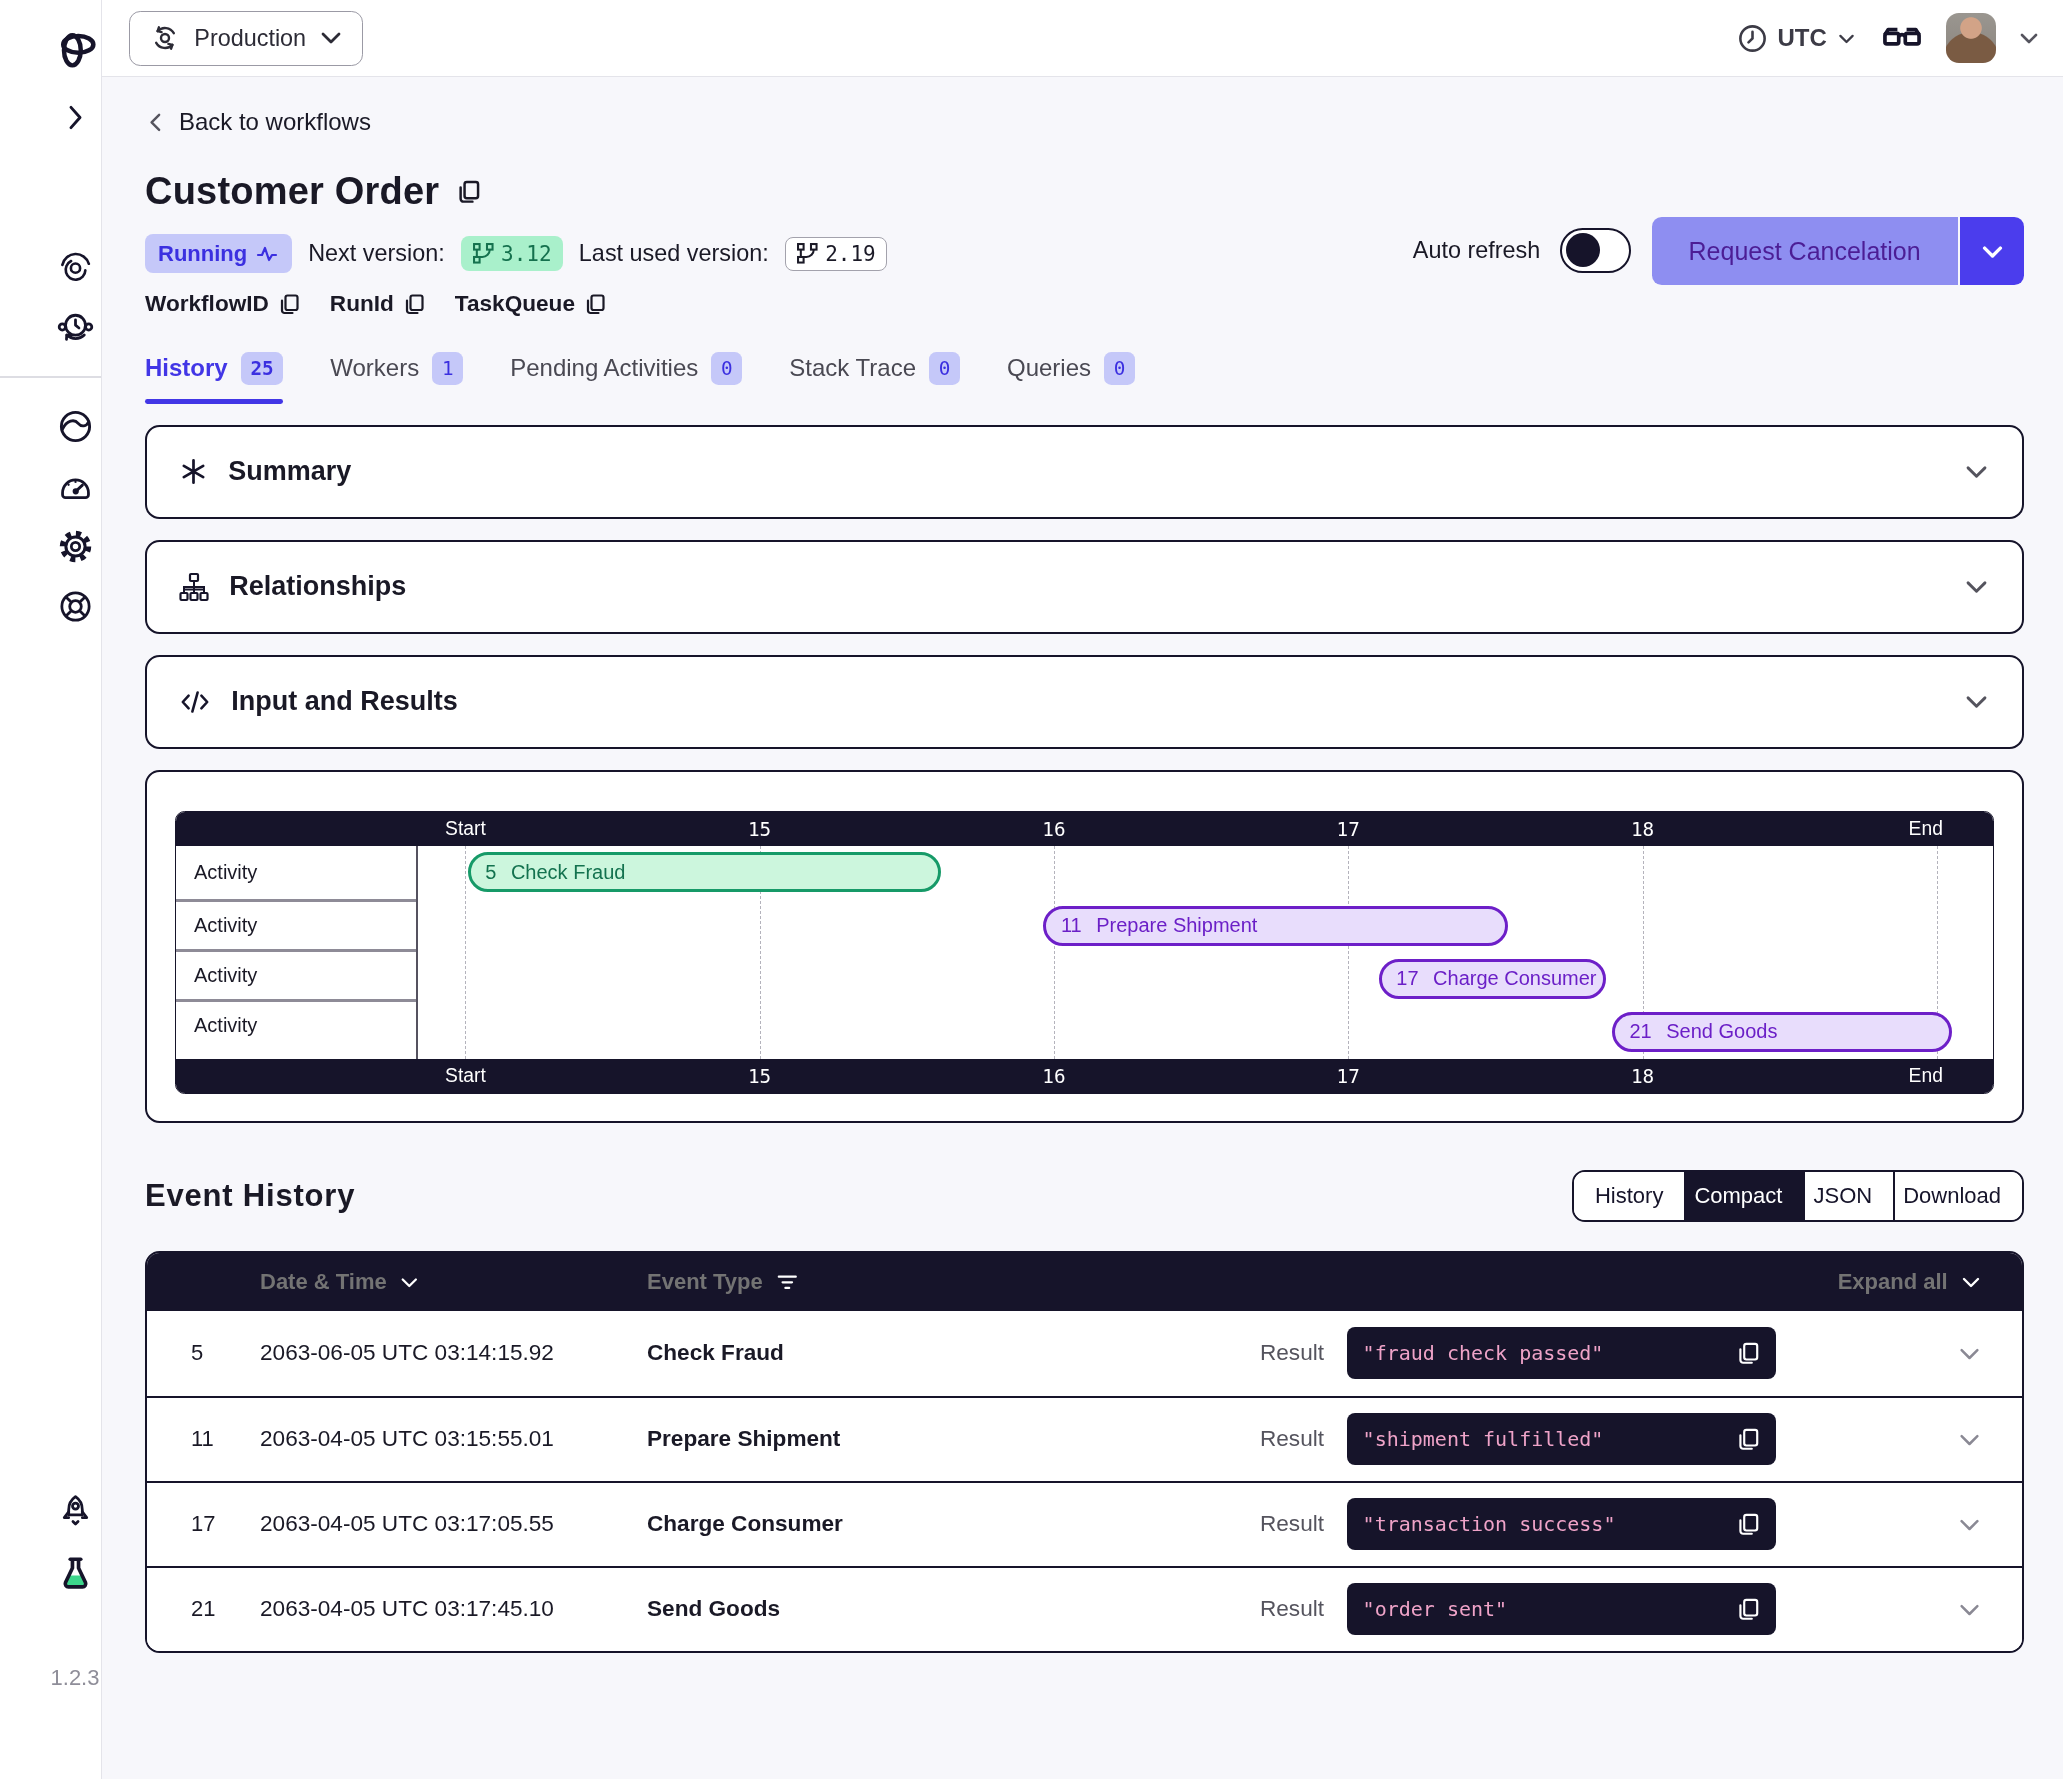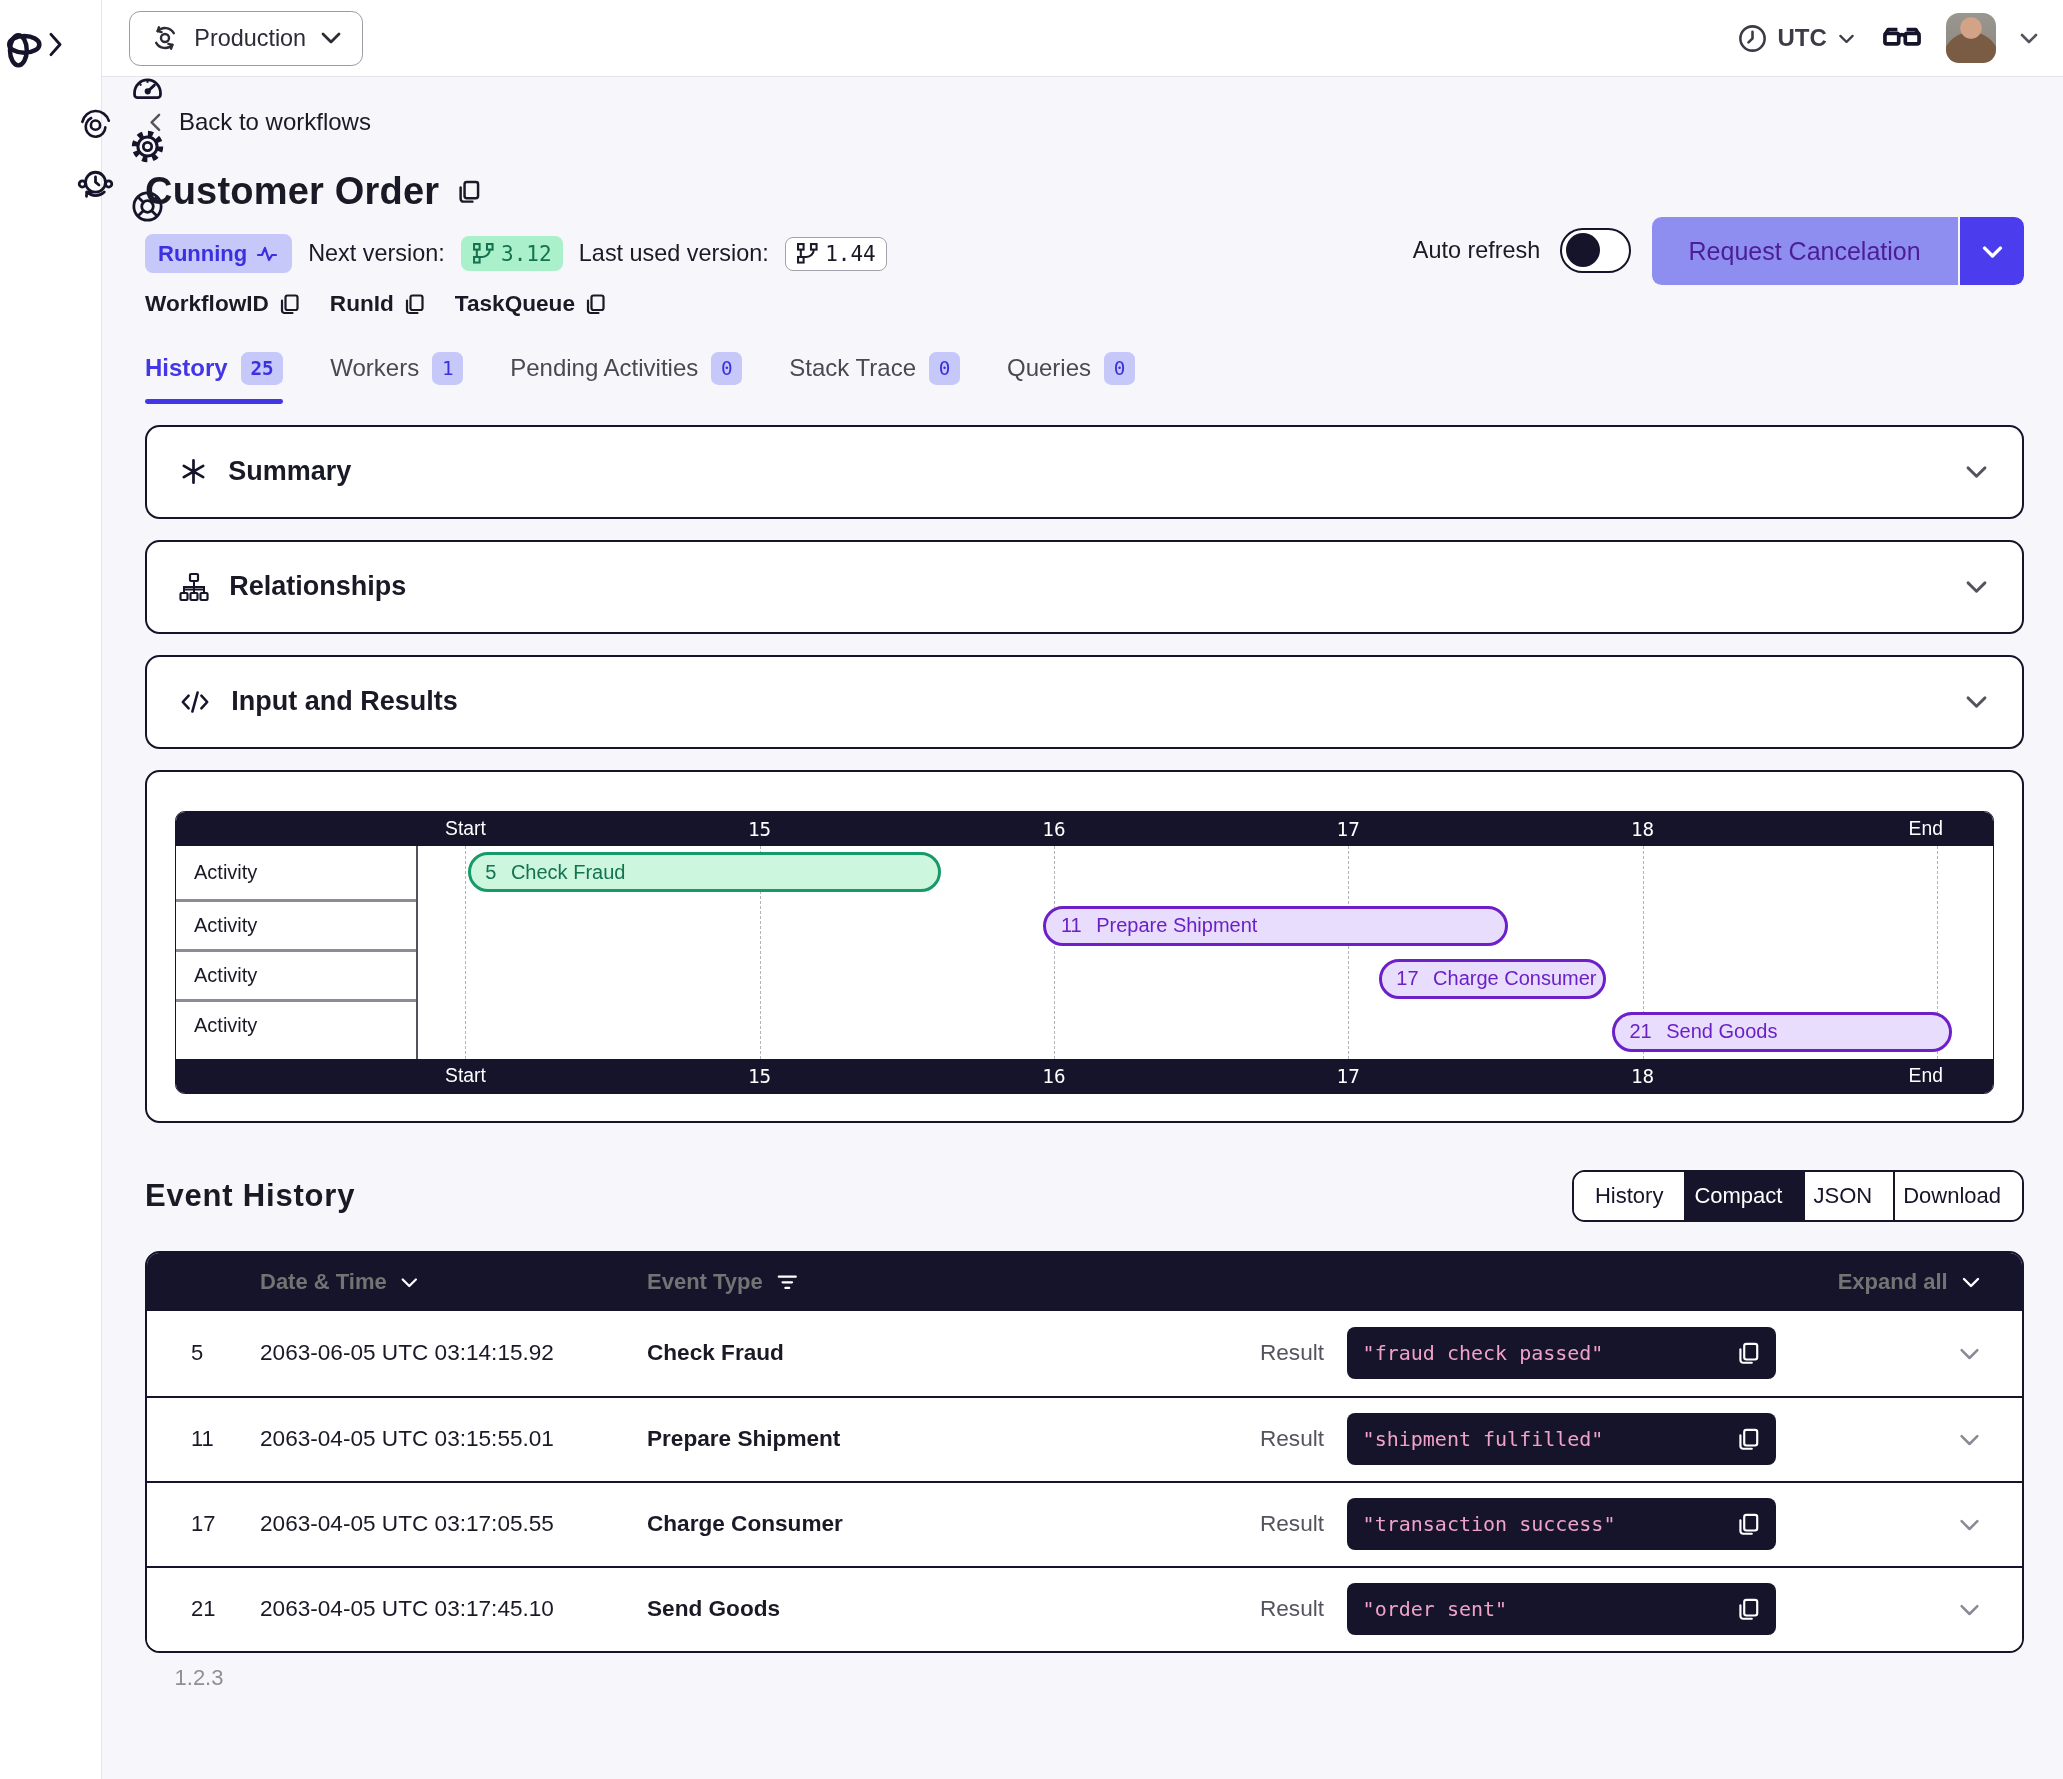--- a/index.html
+++ b/index.html
@@ -3,21 +3,21 @@
 <meta charset="utf-8">
 <style>
   * { box-sizing: border-box; margin: 0; padding: 0; }
   html,body { width:2064px; height:1780px; overflow:hidden; }
   body { font-family:"Liberation Sans", sans-serif; background:#f7f7fb; color:#1a1926; }
   .mono { font-family:"DejaVu Sans Mono","Liberation Mono",monospace; }
 
   .app { display:flex; width:2064px; height:1780px; }
 
   
-  .sidebar { width:102px; background:#ffffff; border-right:1.6px solid #e4e4ea; display:flex; flex-direction:row; align-items:flex-start; flex-shrink:0; }
+  .sidebar { width:102px; background:#ffffff; border-right:1.6px solid #e4e4ea; display:flex; flex-direction:column; align-items:flex-end; flex-shrink:0; }
   .sb-icon { width:52px; height:52px; display:flex; align-items:center; justify-content:center; border-radius:9.7px; cursor:pointer; }
   .sidebar .logo { margin-top:21px; }
   .sidebar .expand { margin-top:18px; }
   .sidebar .grp1 { margin-top:97px; display:flex; flex-direction:column; gap:9.7px; align-items:center; }
   .sb-divider { width:102px; height:1.6px; background:#dddde3; margin:22.6px 0; }
   .sidebar .grp2 { display:flex; flex-direction:column; gap:8px; align-items:center; }
   .sidebar .bottom { margin-top:auto; display:flex; flex-direction:column; gap:9.7px; align-items:center; margin-bottom:0; }
   .sb-version { color:#8f8e99; font-size:22px; margin:56px 0 89px 0; }
 
   
@@ -293,21 +293,21 @@
               <span class="mono">3.12</span>
             </span>
             <span class="lbl">Last used version:</span>
             <span class="badge-outline">
               <svg width="22.6" height="22.6" viewBox="0 0 22 22" fill="none" stroke="#1a1926" stroke-width="2">
                 <rect x="2" y="2" width="5.4" height="5.4"></rect>
                 <rect x="14.6" y="2" width="5.4" height="5.4"></rect>
                 <rect x="2" y="14.6" width="5.4" height="5.4"></rect>
                 <path d="M4.7 7.4v7.2M17.3 7.4a7.2 7.2 0 0 1-7.2 7.2H7.4"></path>
               </svg>
-              <span class="mono">1.44</span>
+              <span class="mono">2.19</span>
             </span>
           </div>
 
           <div class="ids-row">
             <span class="id-item">
               <span>WorkflowID</span>
               <svg width="24" height="24" viewBox="0 0 24 24" fill="none" stroke="#1a1926" stroke-width="2.2" stroke-linecap="round" stroke-linejoin="round">
                   <rect x="8.5" y="3.5" width="12" height="14.5" rx="2"></rect>
                   <path d="M5 8.5v10a2.5 2.5 0 0 0 2.5 2.5h8"></path>
                 </svg>

